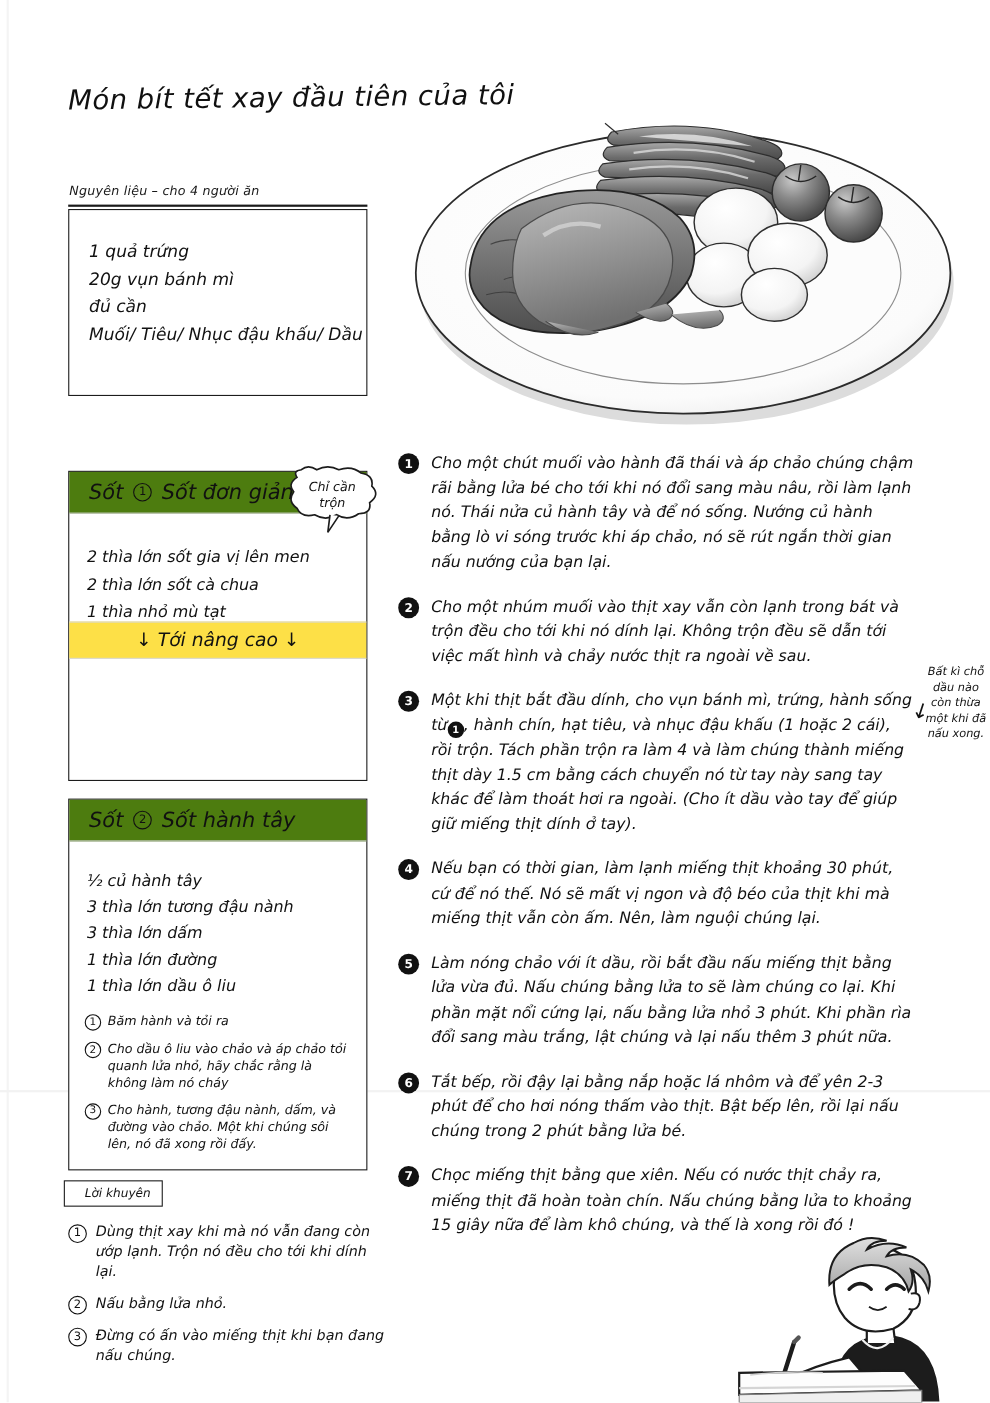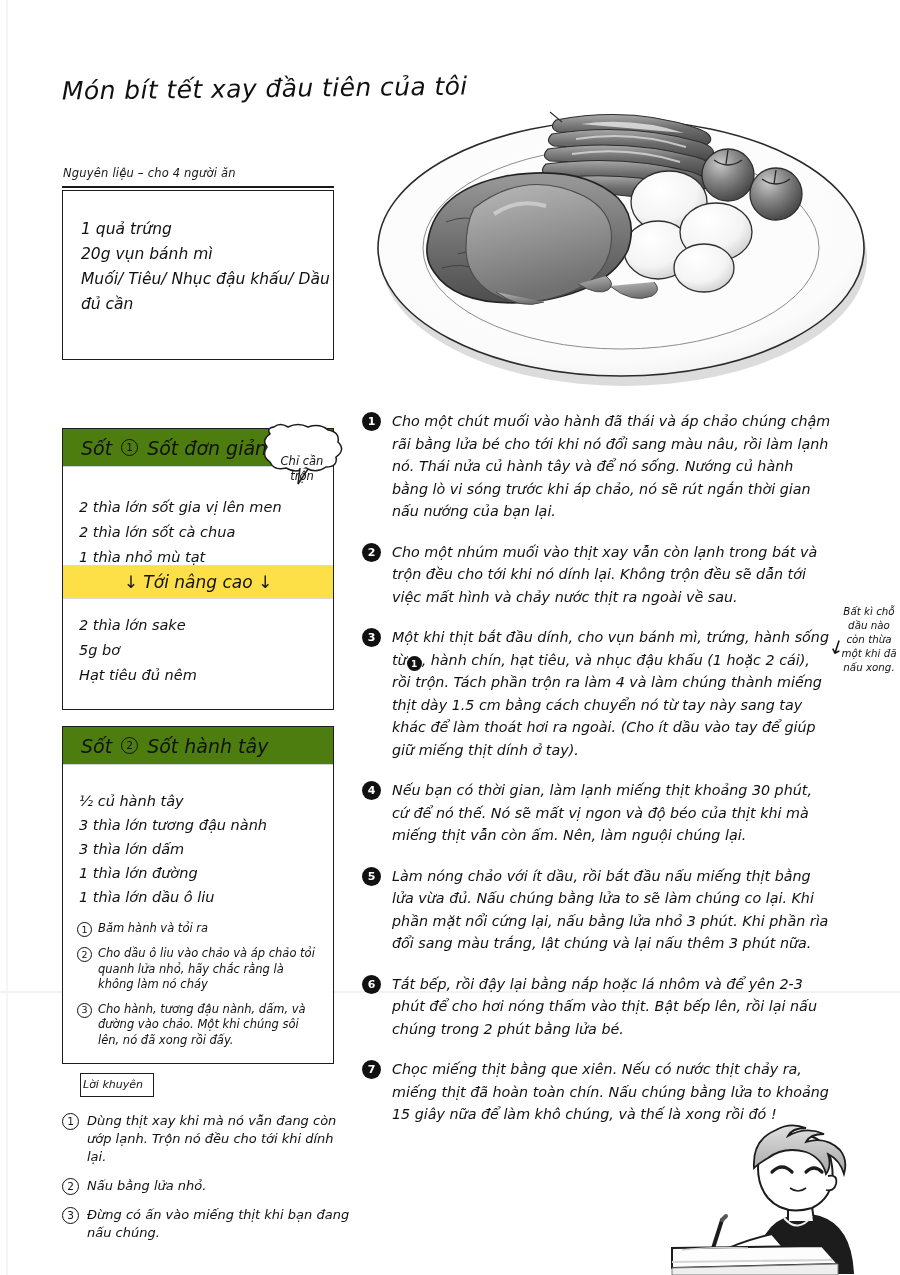--- a/index.html
+++ b/index.html
@@ -81,39 +81,39 @@
 
   
   .bubble {
     position: absolute; left: 258px; top: 424px;
     width: 84px; height: 58px;
   }
   .bubble svg { display:block; }
   .bubble-txt {
     position:absolute; left: 12px; top: 11px; width: 64px;
     text-align:center; font-size: 11.5px; line-height: 15px;
-    font-style: italic; color:#111;margin-top:19px;
+    font-style: italic; color:#111;
   }
 
   .sauce-box2 { left: 62px; top: 726px; width: 272px; height: 338px; }
   .sauce2-list {
     padding: 24px 0 0 16px;
     font-size: 14.5px; line-height: 24px; font-style: italic; color: #111;
   }
   .substeps { padding: 12px 14px 0 14px; }
   .substep {
     display: flex; gap: 6px; margin-bottom: 9px;
     font-size: 11.5px; line-height: 15.5px; font-style: italic; color: #111;
   }
   .substep .circ-num { width: 15px; height: 15px; flex: 0 0 15px; font-size: 9.5px; margin-top: 1px; }
 
   
   .tip-tag {
-    position: absolute; left: 80px; top: 1073px;
-    border: 1.6px solid #1c1c1c; padding: 4px 10px 5px 2px;
+    position: absolute; left: 58px; top: 1073px;
+    border: 1.6px solid #1c1c1c; padding: 4px 10px 5px 18px;
     font-size: 11px; font-style: italic; color:#111;
   }
   .tips { position: absolute; left: 62px; top: 1112px; width: 292px; }
   .tip {
     display:flex; gap: 8px; margin-bottom: 11px;
     font-size: 13px; line-height: 18px; font-style: italic; color:#111;
   }
   .tip .circ-num { width: 17px; height: 17px; flex:0 0 17px; font-size:10.5px; margin-top:1px; }
 
   
@@ -241,42 +241,37 @@
       <path d="M128 142 Q152 126 180 134" stroke="#d8d8d8" stroke-width="4" fill="none" opacity=".7"></path>
     </svg>
   </div>
 
   <div class="ing-head">Nguyên liệu – cho 4 người ăn</div>
   <div class="ing-rule"></div>
   <div class="box ing-box">
     <div class="ing-list">
       <div>1 quả trứng</div>
       <div>20g vụn bánh mì</div>
+      <div>đủ cần</div>
       <div>Muối/ Tiêu/ Nhục đậu khấu/ Dầu</div>
-      <div>đủ cần</div>
     </div>
   </div>
 
   <div class="box sauce-box1">
     <div class="sauce-hd">
       <span>Sốt</span>
       <span class="circ-num">1</span>
       <span>Sốt đơn giản</span>
     </div>
     <div class="sauce-list">
       <div>2 thìa lớn sốt gia vị lên men</div>
       <div>2 thìa lớn sốt cà chua</div>
       <div>1 thìa nhỏ mù tạt</div>
     </div>
     <div class="adv-band">↓ Tới nâng cao ↓</div>
-    <div class="adv-list">
-      <div>2 thìa lớn sake</div>
-      <div>5g bơ</div>
-      <div>Hạt tiêu đủ nêm</div>
-    </div>
   </div>
 
   <div class="bubble">
     <svg width="90" height="70" viewBox="0 0 90 70">
       <path d="M12 10 Q8 4 16 3 Q22 -2 30 3 Q40 -2 50 3 Q62 -1 70 6 Q82 8 80 18
                Q88 26 78 33 Q80 43 68 43 Q58 50 48 44 Q38 50 28 44 Q16 47 12 38
                Q3 32 9 23 Q3 16 12 10Z" fill="#fff" stroke="#1c1c1c" stroke-width="1.5"></path>
       <path d="M42 44 L40 60 L50 45" fill="#fff" stroke="#1c1c1c" stroke-width="1.5"></path>
     </svg>
     <div class="bubble-txt">Chỉ cần trộn</div>

